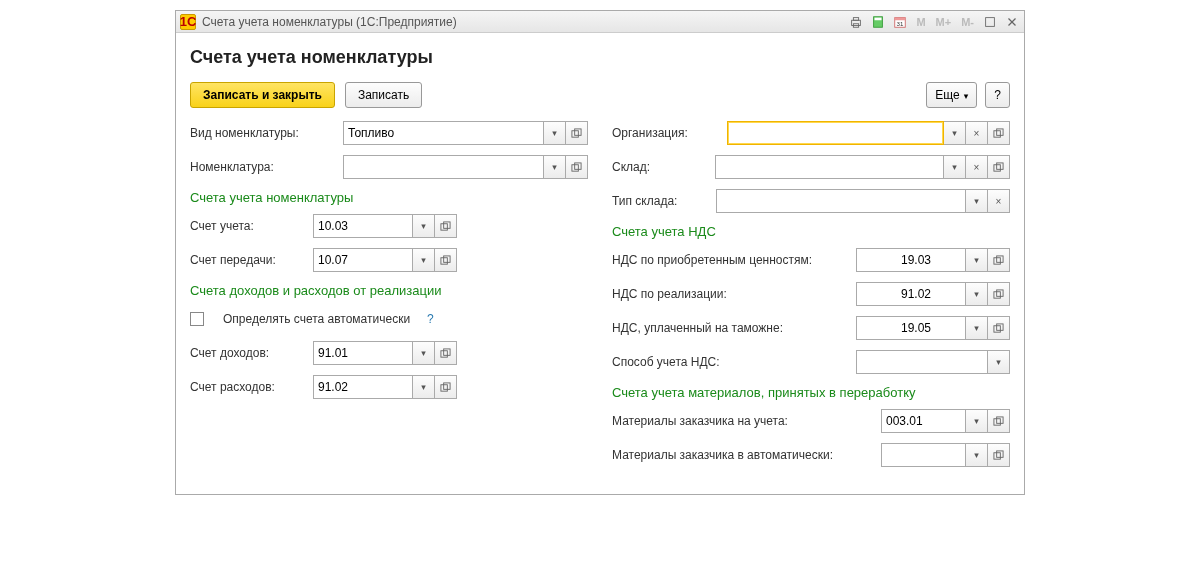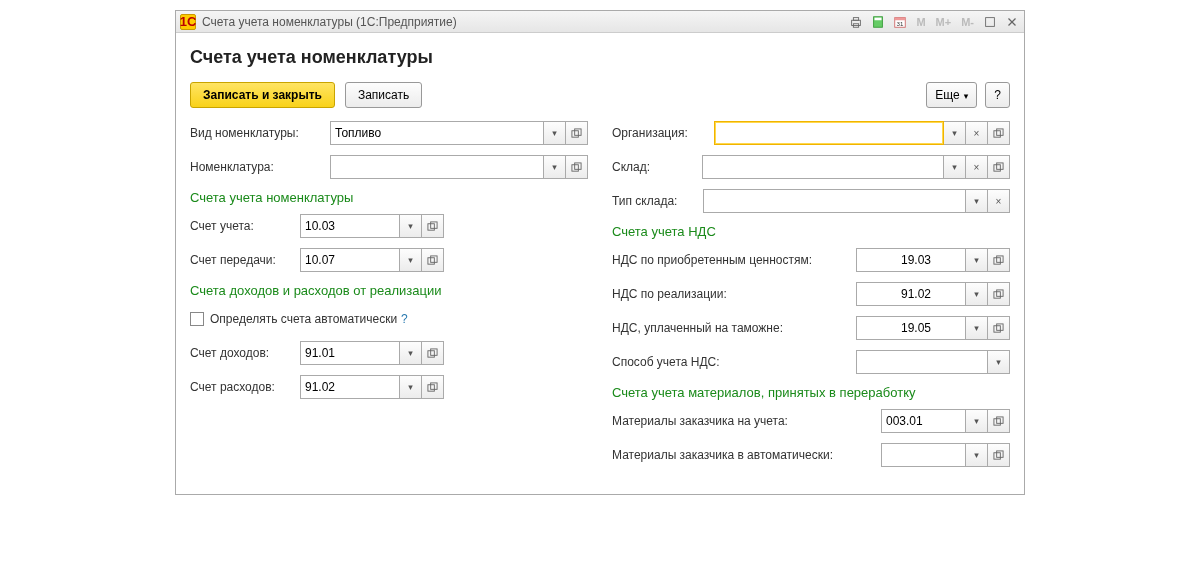--- a/index.html
+++ b/index.html
@@ -62,21 +62,21 @@
   }
   .btn.primary {
     background: linear-gradient(#ffe463,#f9d21a);
     border-color: #c9a400;
     font-weight: bold;
   }
   .btn.small { padding: 0 8px; }
   .toolbar-right { margin-left:auto; display:flex; gap:8px;}
   .columns { display:flex; gap: 24px; }
   .col { flex:1; }
-  .row { display:flex; align-items:center; margin-bottom: 8px; min-height:26px;}
+  .row { display:flex; align-items:center; margin-bottom: 8px; min-height:26px;gap:13px;}
   .label { width: 140px; color:#333; }
   .col2 .label { width: auto; min-width: 90px; padding-right:26px;}
   .label-wide { flex:1; color:#333;}
   .fieldgroup { display:flex; align-items:center; flex:1;border-radius:12px;}
   .input {
     height: 24px;
     border: 1px solid #aaa;
     background:#fff;
     padding: 0 4px;
     font-size:12px;

